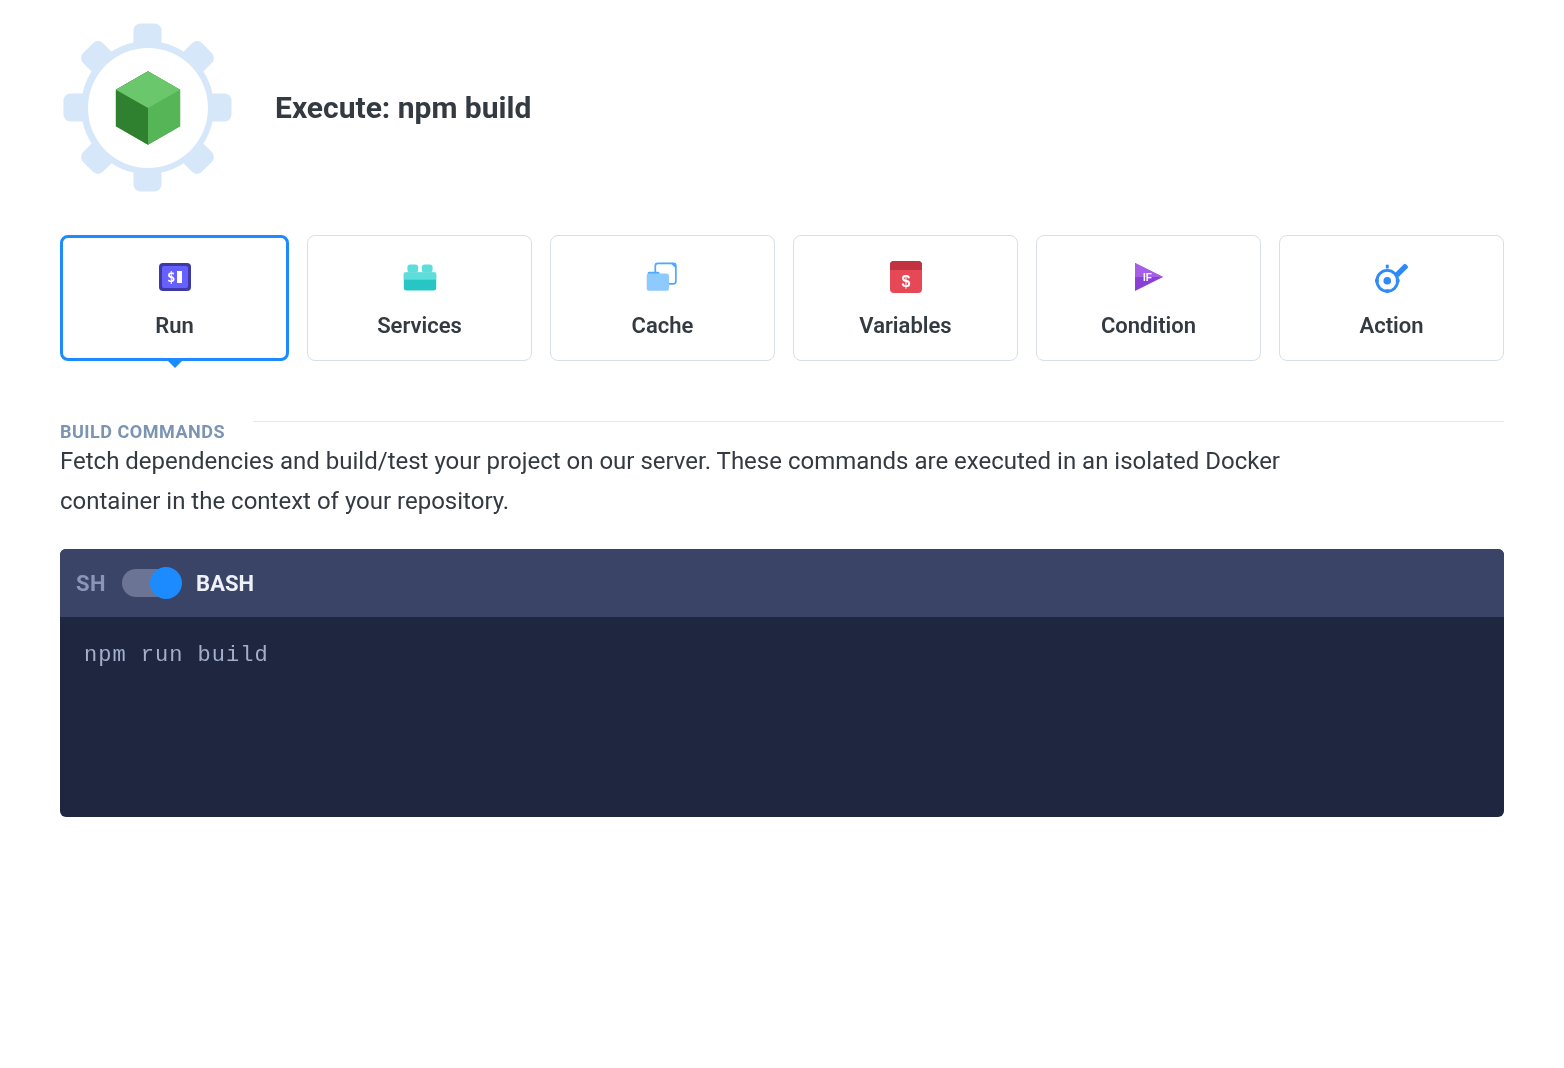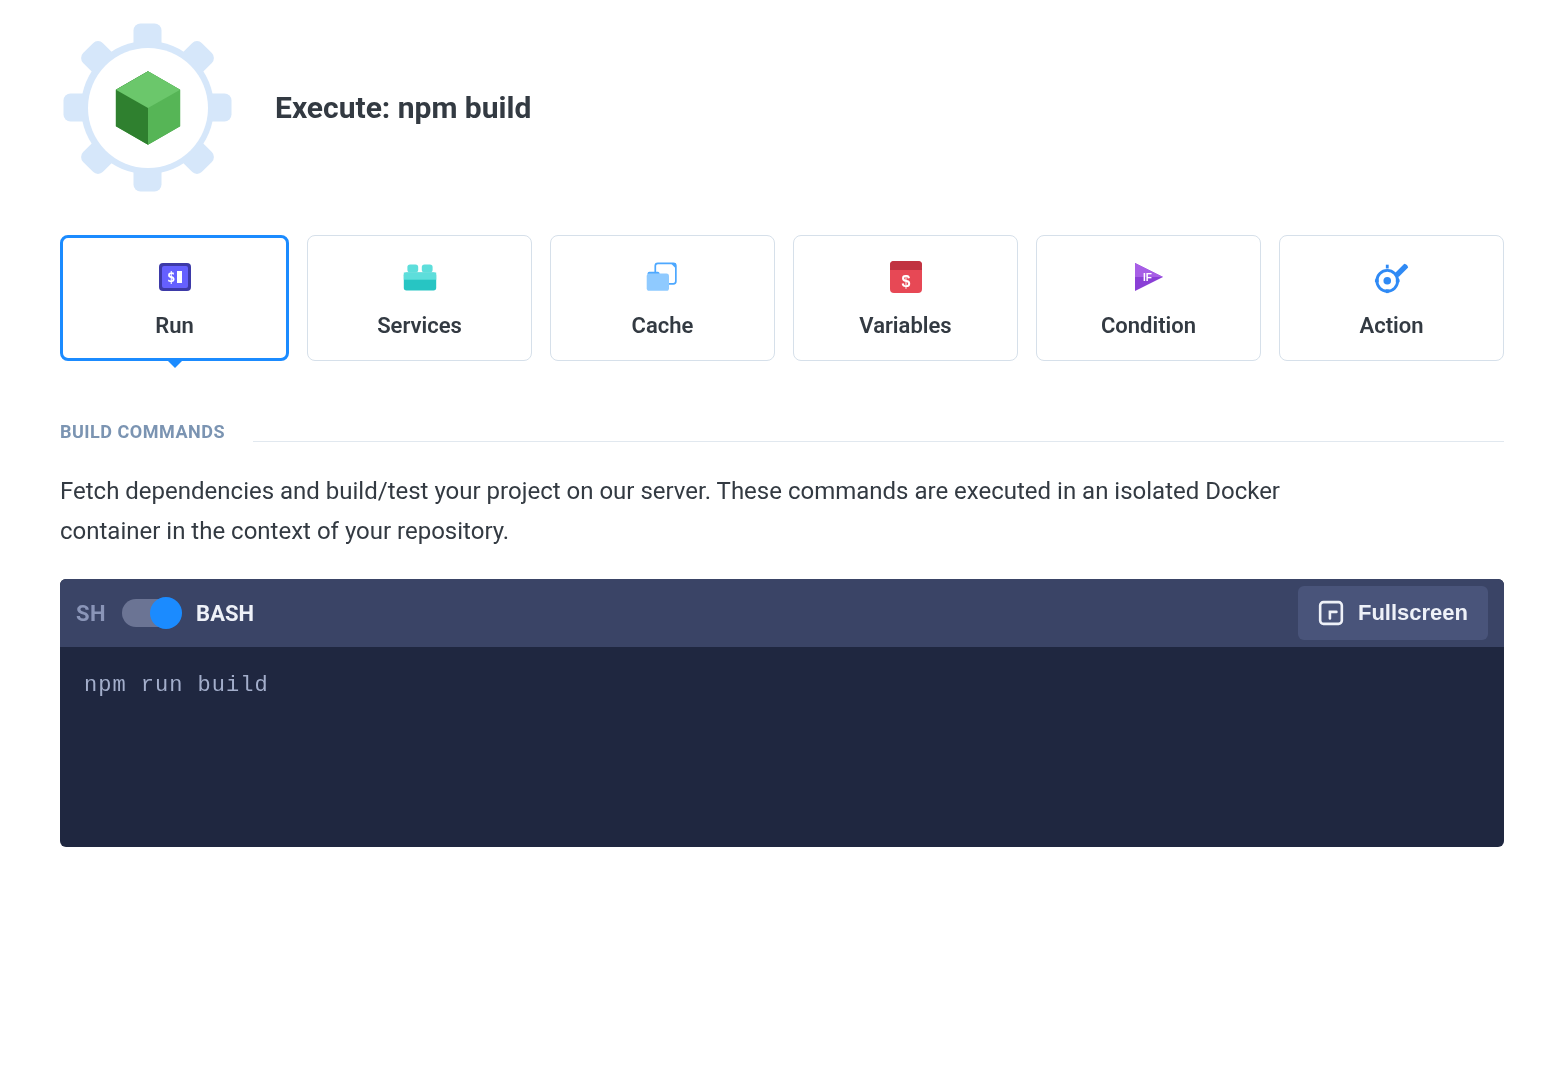--- a/index.html
+++ b/index.html
@@ -75,23 +75,22 @@
   transform: translateX(-50%);
   width: 0; height: 0;
   border-left: 9px solid transparent;
   border-right: 9px solid transparent;
   border-top: 9px solid #1b8bff;
 }
 .tab-icon { width: 36px; height: 36px; display:flex; align-items:center; justify-content:center; }
 .tab-label { font-size: 22px; font-weight: 600; color: #333a42; }
 .section-header {
   display: flex;
-  align-items: flex-end;
+  align-items: flex-start;
   gap: 28px;
-  margin-bottom: 30px;
 }
 .section-label {
   font-size: 18px;
   font-weight: 700;
   letter-spacing: 0.5px;
   color: #7b94b2;
   text-transform: uppercase;
 }
 .section-line { flex:1; height:1px; background:#e1e8ef; }
 .section-desc {
@@ -285,24 +284,17 @@
 <p class="section-desc">Fetch dependencies and build/test your project on our server. These commands are executed in an isolated Docker container in the context of your repository.</p>
 
 <div class="editor">
   <div class="editor-toolbar">
     <span class="sh-label">SH</span>
     <div class="toggle">
       <div class="knob"></div>
     </div>
     <span class="bash-label">BASH</span>
     <div class="toolbar-spacer"></div>
-    <button class="fullscreen-btn">
-      <svg viewBox="0 0 24 24">
-        <rect x="2" y="2" width="20" height="20" rx="3" fill="none" stroke="#eef1f8" stroke-width="2.4"></rect>
-        <polyline points="8,14 8,8 14,8" fill="none" stroke="#eef1f8" stroke-width="2.4" stroke-linecap="round" transform="translate(3,3)"></polyline>
-      </svg>
-      <span>Fullscreen</span>
-    </button>
   </div>
   <div class="editor-body">
     <span>npm run build</span>
   </div>
 </div>
 
 </body></html>

